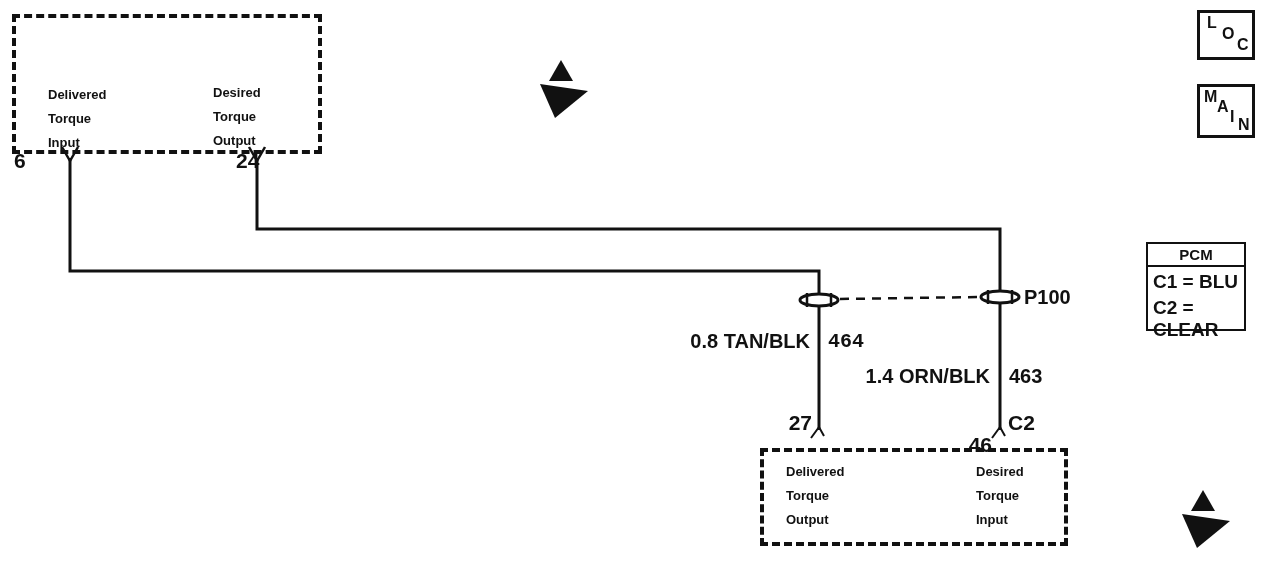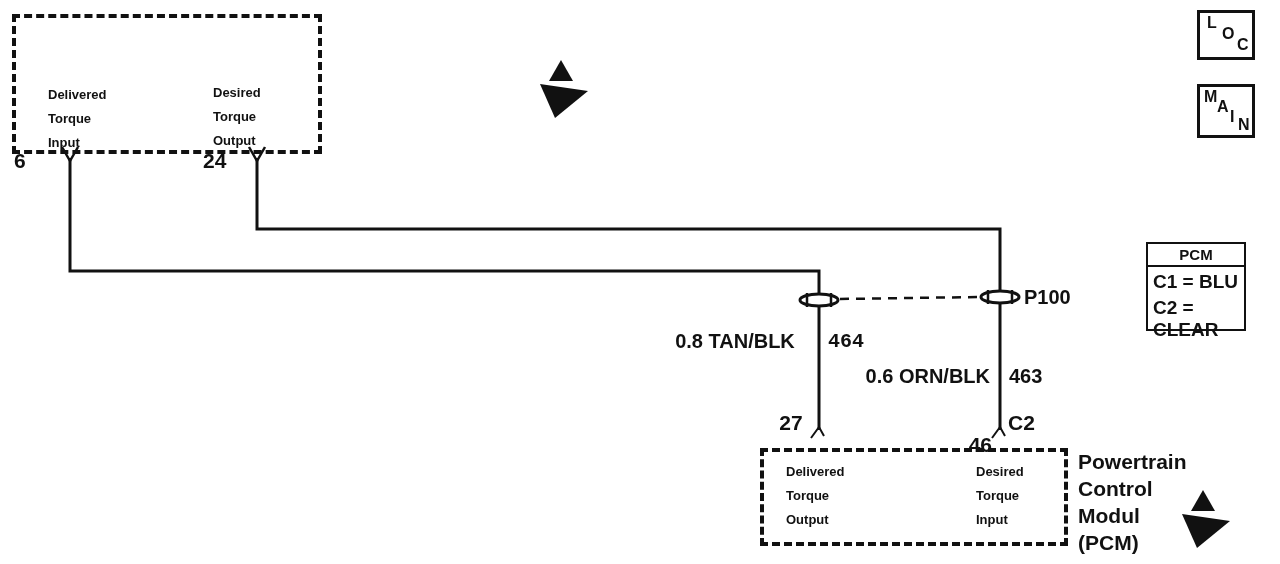--- a/index.html
+++ b/index.html
@@ -104,42 +104,38 @@
   </svg>
 
   <div class="abs module-box" style="left:12px; top:14px; width:310px; height:140px;"></div>
   <div class="abs small-label pre" style="left:48px; top:83px;">Delivered
 Torque
 Input</div>
   <div class="abs small-label pre" style="left:213px; top:81px;">Desired
 Torque
 Output</div>
   <div class="abs pin-label" style="left:14px; top:149px;">6</div>
-  <div class="abs pin-label" style="left:203px; top:149px;">24</div>
+  <div class="abs pin-label" style="left:236px; top:149px;">24</div>
 
-  <div class="abs wire-label" style="left:660px; top:330px; width:150px; text-align:center;">0.8 TAN/BLK</div>
+  <div class="abs wire-label" style="left:660px; top:330px; width:150px; text-align:right;">0.8 TAN/BLK</div>
   <div class="abs wire-label" style="left:828px; top:330px;font-family:Liberation Mono, monospace;">464</div>
-  <div class="abs wire-label" style="left:838px; top:365px; width:152px; text-align:right;">0.6 ORN/BLK</div>
+  <div class="abs wire-label" style="left:838px; top:365px; width:152px; text-align:right;">1.4 ORN/BLK</div>
   <div class="abs wire-label" style="left:1009px; top:365px;">463</div>
   <div class="abs wire-label" style="left:1024px; top:286px;">P100</div>
 
-  <div class="abs pin-label" style="left:770px; top:411px; width:42px; text-align:center;">27</div>
+  <div class="abs pin-label" style="left:770px; top:411px; width:42px; text-align:right;">27</div>
   <div class="abs pin-label" style="left:950px; top:411px; width:42px; text-align:right;margin-top:22px;">46</div>
   <div class="abs pin-label" style="left:1008px; top:411px;">C2</div>
   <div class="abs module-box" style="left:760px; top:448px; width:308px; height:98px;"></div>
   <div class="abs small-label pre" style="left:786px; top:460px;">Delivered
 Torque
 Output</div>
   <div class="abs small-label pre" style="left:976px; top:460px;">Desired
 Torque
 Input</div>
-  <div class="abs big-title pre" style="left:1078px; top:448px;">Powertrain
-Control
-Modul
-(PCM)</div>
 
   <div class="abs ref-box" style="left:1197px; top:10px; width:58px; height:50px;">
     <span class="ref-letter" style="left:7px; top:1px;">L</span>
     <span class="ref-letter" style="left:22px; top:12px;">O</span>
     <span class="ref-letter" style="left:37px; top:23px;">C</span>
   </div>
 
   <div class="abs ref-box" style="left:1197px; top:84px; width:58px; height:54px;">
     <span class="ref-letter" style="left:4px; top:1px;">M</span>
     <span class="ref-letter" style="left:17px; top:11px;">A</span>

